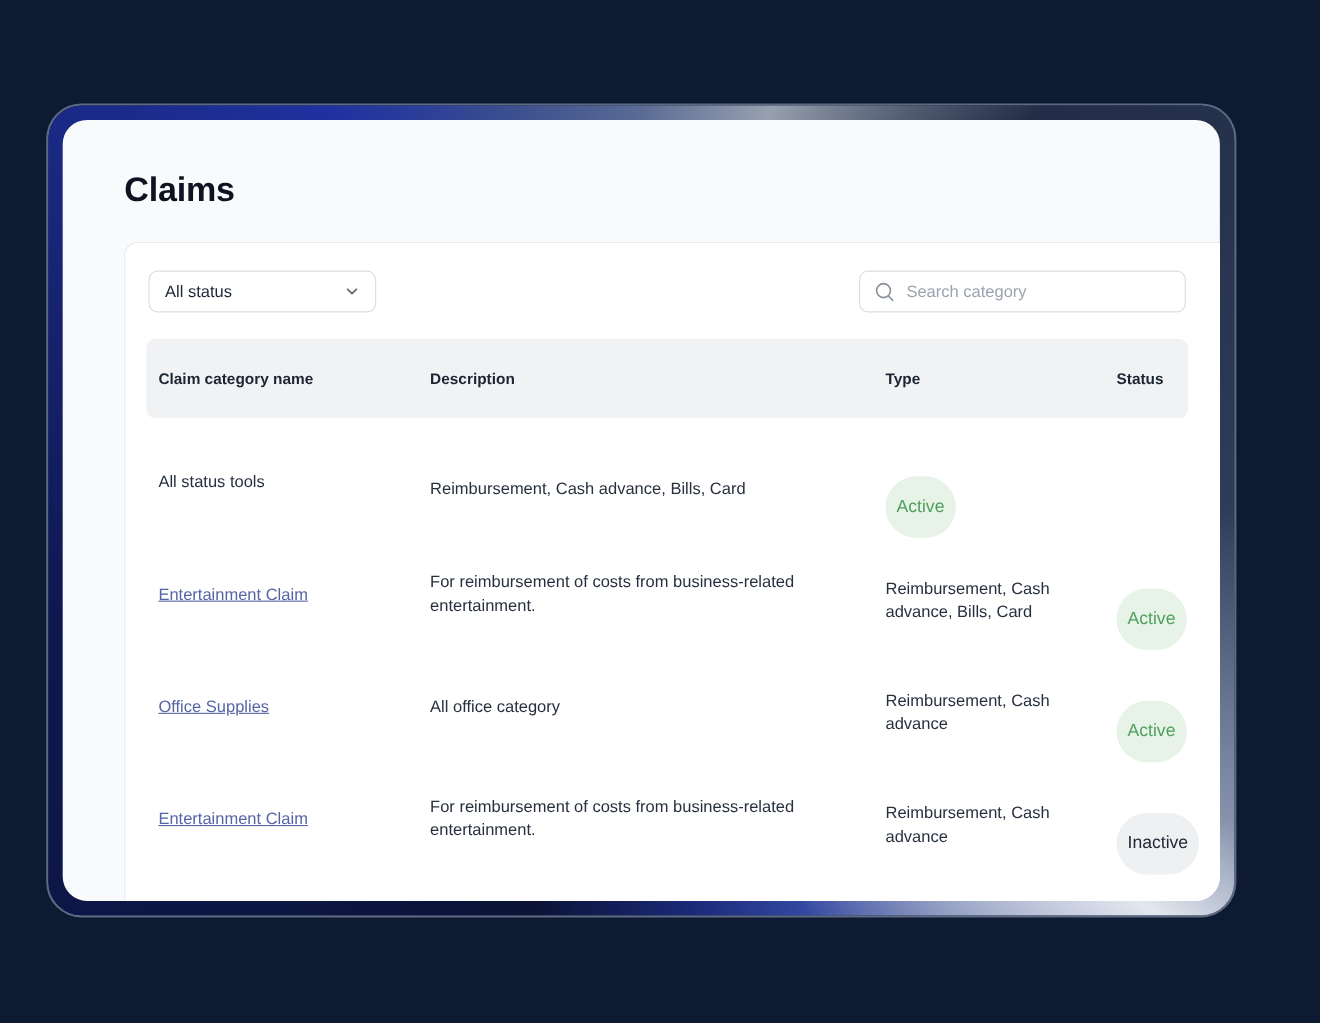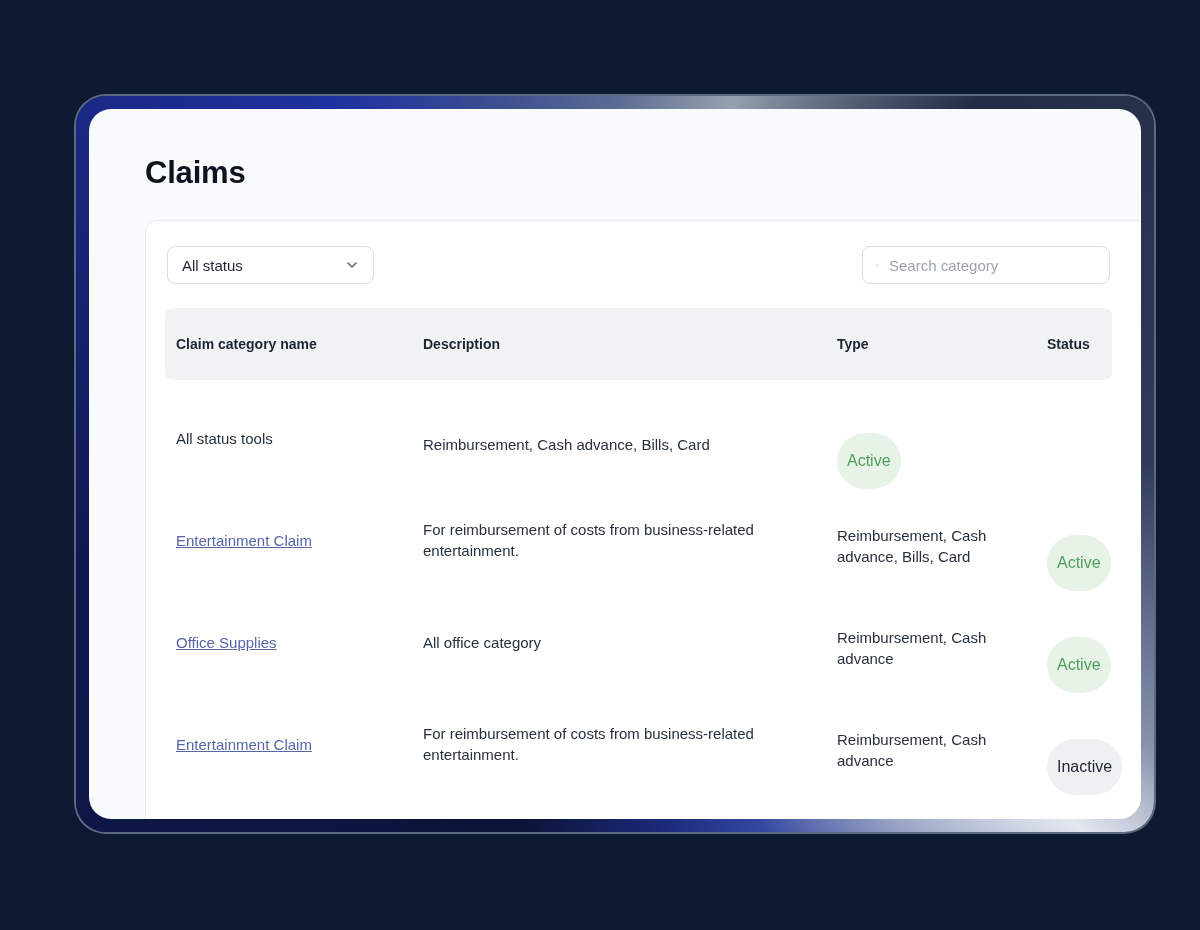--- a/index.html
+++ b/index.html
@@ -9,21 +9,21 @@
     --active-bg:#e6f3e6; --active-text:#4f9e5e; --inactive-bg:#eef0f2; --inactive-text:#222a36;
   }
   *{box-sizing:border-box;margin:0;padding:0;}
   html,body{width:1200px;height:930px;}
   body{
     background:var(--bg);
     font-family:"Liberation Sans","DejaVu Sans",sans-serif;
     position:relative; overflow:hidden;
   }
   .frame{
-    position:absolute; left:76px; top:96px; width:1078px; height:736px;
+    position:absolute; left:44px; top:96px; width:1078px; height:736px;
     border-radius:30px; padding:13px;
     background:conic-gradient(from 0deg,
       #5a6b94 0deg, #97a0ae 18deg, #232d47 45deg, #2e3c5a 90deg,
       #8793ad 118deg, #e3e7ef 128deg, #98a3c4 142deg, #3347a0 158deg,
       #1b2a7a 172deg, #0c1337 195deg, #0e1850 260deg, #16226e 288deg,
       #1f31a0 322deg, #3c4f8e 342deg, #5a6b94 360deg);
     box-shadow:0 0 0 2px rgba(158,172,198,0.55);
   }
   .card{
     width:100%; height:100%;
@@ -52,21 +52,21 @@
     width:207px; height:38px;
     border:1px solid var(--input-border); border-radius:8px;
     background:#fff;
     display:flex; align-items:center; justify-content:space-between;
     padding:0 13px 0 14px;
     font-size:15px; color:var(--head-text);
     cursor:pointer;
     gap:38px;
   }
   .search-box{
-    width:248px; height:38px;
+    width:297px; height:38px;
     border:1px solid var(--input-border); border-radius:8px;
     background:#fff;
     display:flex; align-items:center;
     padding:0 21px 0 13px; gap:10px;
   }
   .search-box input{
     border:none; outline:none; flex:1; font-size:15px;
     font-family:inherit; color:var(--text); background:transparent;
   }
   .search-box input::placeholder{color:var(--placeholder);}

